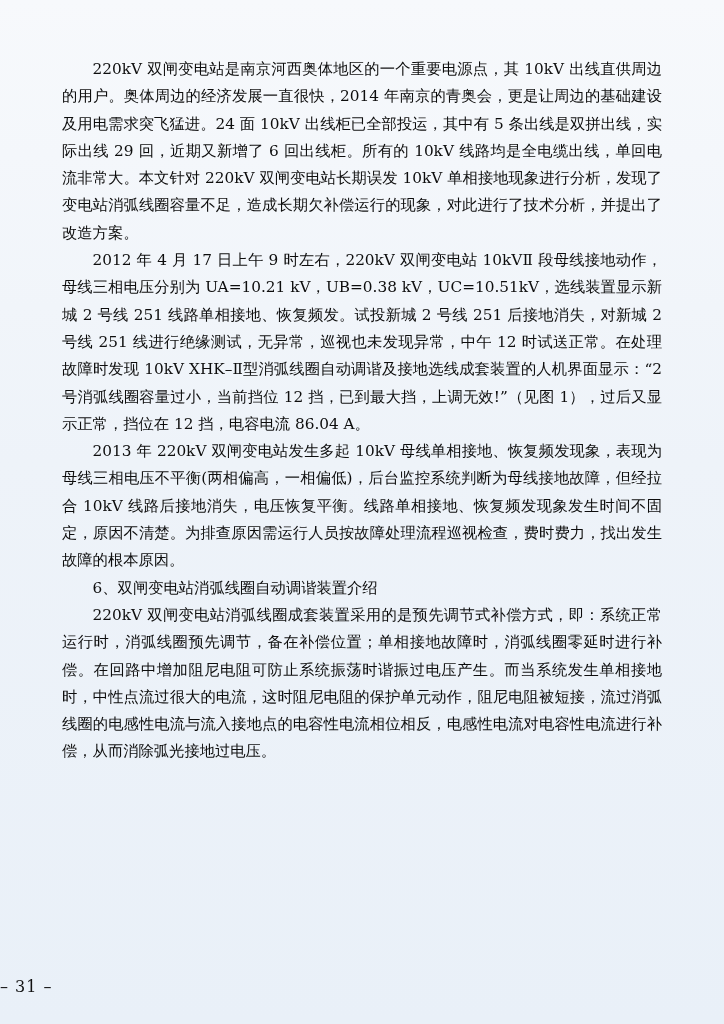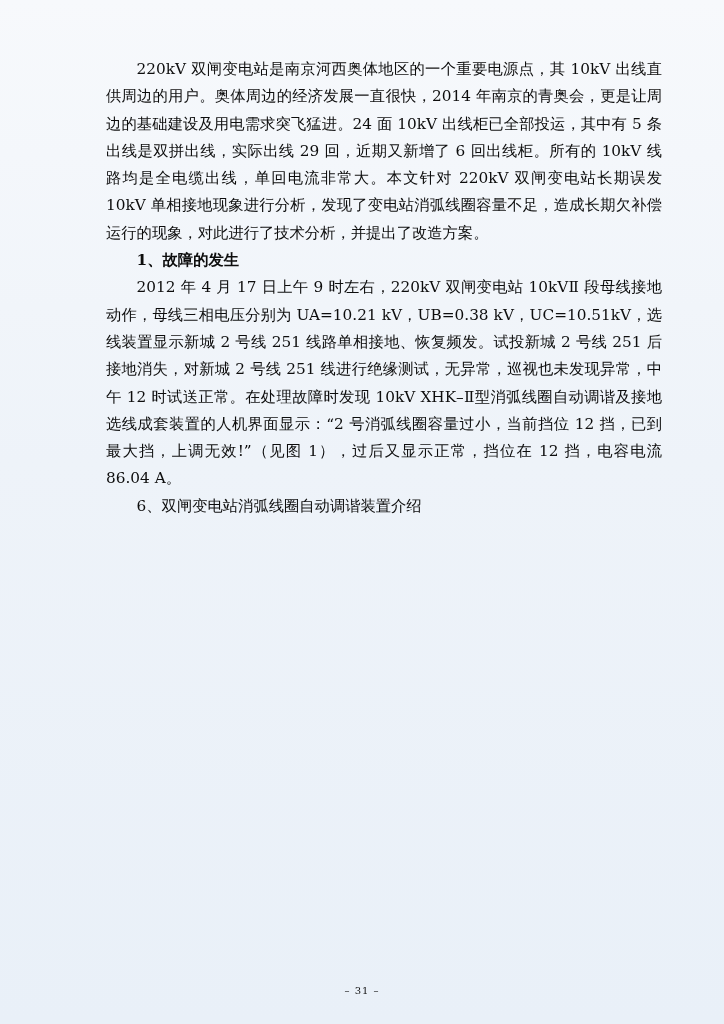--- a/index.html
+++ b/index.html
@@ -20,47 +20,46 @@
     box-sizing: border-box;
     background: linear-gradient(180deg, #f7f9fc 0%, #eef3f9 45%, #e9f0f8 100%);
     padding: 56px 62px 40px 62px;
   }
   .body-text {
     font-size: 15.3px;
     line-height: 27.3px;
     color: #0d0d0d;
     text-align: justify;
     text-justify: inter-ideograph;
-    margin-left: 44px;
   }
   p.para {
     margin: 0;
     text-indent: 2em;
   }
   p.heading {
     margin: 0;
     text-indent: 2em;
     font-weight: bold;
   }
   .footer {
     position: absolute;
     left: 0;
     right: 0;
     bottom: 28px;
-    text-align: center;
-    font-size: 10px;
+    font-size: 16px;
     color: #111;
     letter-spacing: 1px;
     font-family: "DejaVu Serif", "Liberation Serif", serif;
   }
 </style>
 </head>
 <body>
 
 <div class="page">
   <div class="body-text">
     <p class="para">220kV 双闸变电站是南京河西奥体地区的一个重要电源点，其 10kV 出线直供周边的用户。奥体周边的经济发展一直很快，2014 年南京的青奥会，更是让周边的基础建设及用电需求突飞猛进。24 面 10kV 出线柜已全部投运，其中有 5 条出线是双拼出线，实际出线 29 回，近期又新增了 6 回出线柜。所有的 10kV 线路均是全电缆出线，单回电流非常大。本文针对 220kV 双闸变电站长期误发 10kV 单相接地现象进行分析，发现了变电站消弧线圈容量不足，造成长期欠补偿运行的现象，对此进行了技术分析，并提出了改造方案。</p>
-    <p class="heading">1、故障的发生</p>
     <p class="para">2012 年 4 月 17 日上午 9 时左右，220kV 双闸变电站 10kVⅡ 段母线接地动作，母线三相电压分别为 UA=10.21 kV，UB=0.38 kV，UC=10.51kV，选线装置显示新城 2 号线 251 线路单相接地、恢复频发。试投新城 2 号线 251 后接地消失，对新城 2 号线 251 线进行绝缘测试，无异常，巡视也未发现异常，中午 12 时试送正常。在处理故障时发现 10kV XHK–Ⅱ型消弧线圈自动调谐及接地选线成套装置的人机界面显示：“2 号消弧线圈容量过小，当前挡位 12 挡，已到最大挡，上调无效!”（见图 1），过后又显示正常，挡位在 12 挡，电容电流 86.04 A。</p>
+    <p class="para">2013 年 220kV 双闸变电站发生多起 10kV 母线单相接地、恢复频发现象，表现为母线三相电压不平衡(两相偏高，一相偏低)，后台监控系统判断为母线接地故障，但经拉合 10kV 线路后接地消失，电压恢复平衡。线路单相接地、恢复频发现象发生时间不固定，原因不清楚。为排查原因需运行人员按故障处理流程巡视检查，费时费力，找出发生故障的根本原因。</p>
     <p class="para">6、双闸变电站消弧线圈自动调谐装置介绍</p>
+    <p class="para">220kV 双闸变电站消弧线圈成套装置采用的是预先调节式补偿方式，即：系统正常运行时，消弧线圈预先调节，备在补偿位置；单相接地故障时，消弧线圈零延时进行补偿。在回路中增加阻尼电阻可防止系统振荡时谐振过电压产生。而当系统发生单相接地时，中性点流过很大的电流，这时阻尼电阻的保护单元动作，阻尼电阻被短接，流过消弧线圈的电感性电流与流入接地点的电容性电流相位相反，电感性电流对电容性电流进行补偿，从而消除弧光接地过电压。</p>
   </div>
   <div class="footer">– 31 –</div>
 </div>
 
 </body></html>

